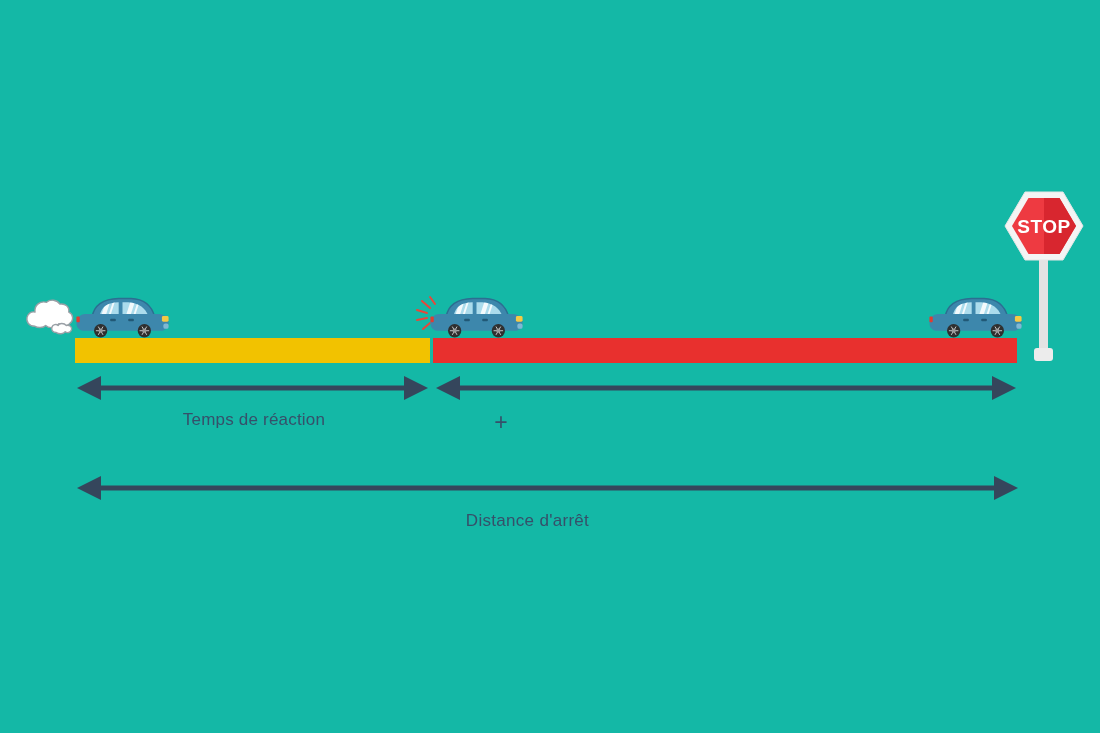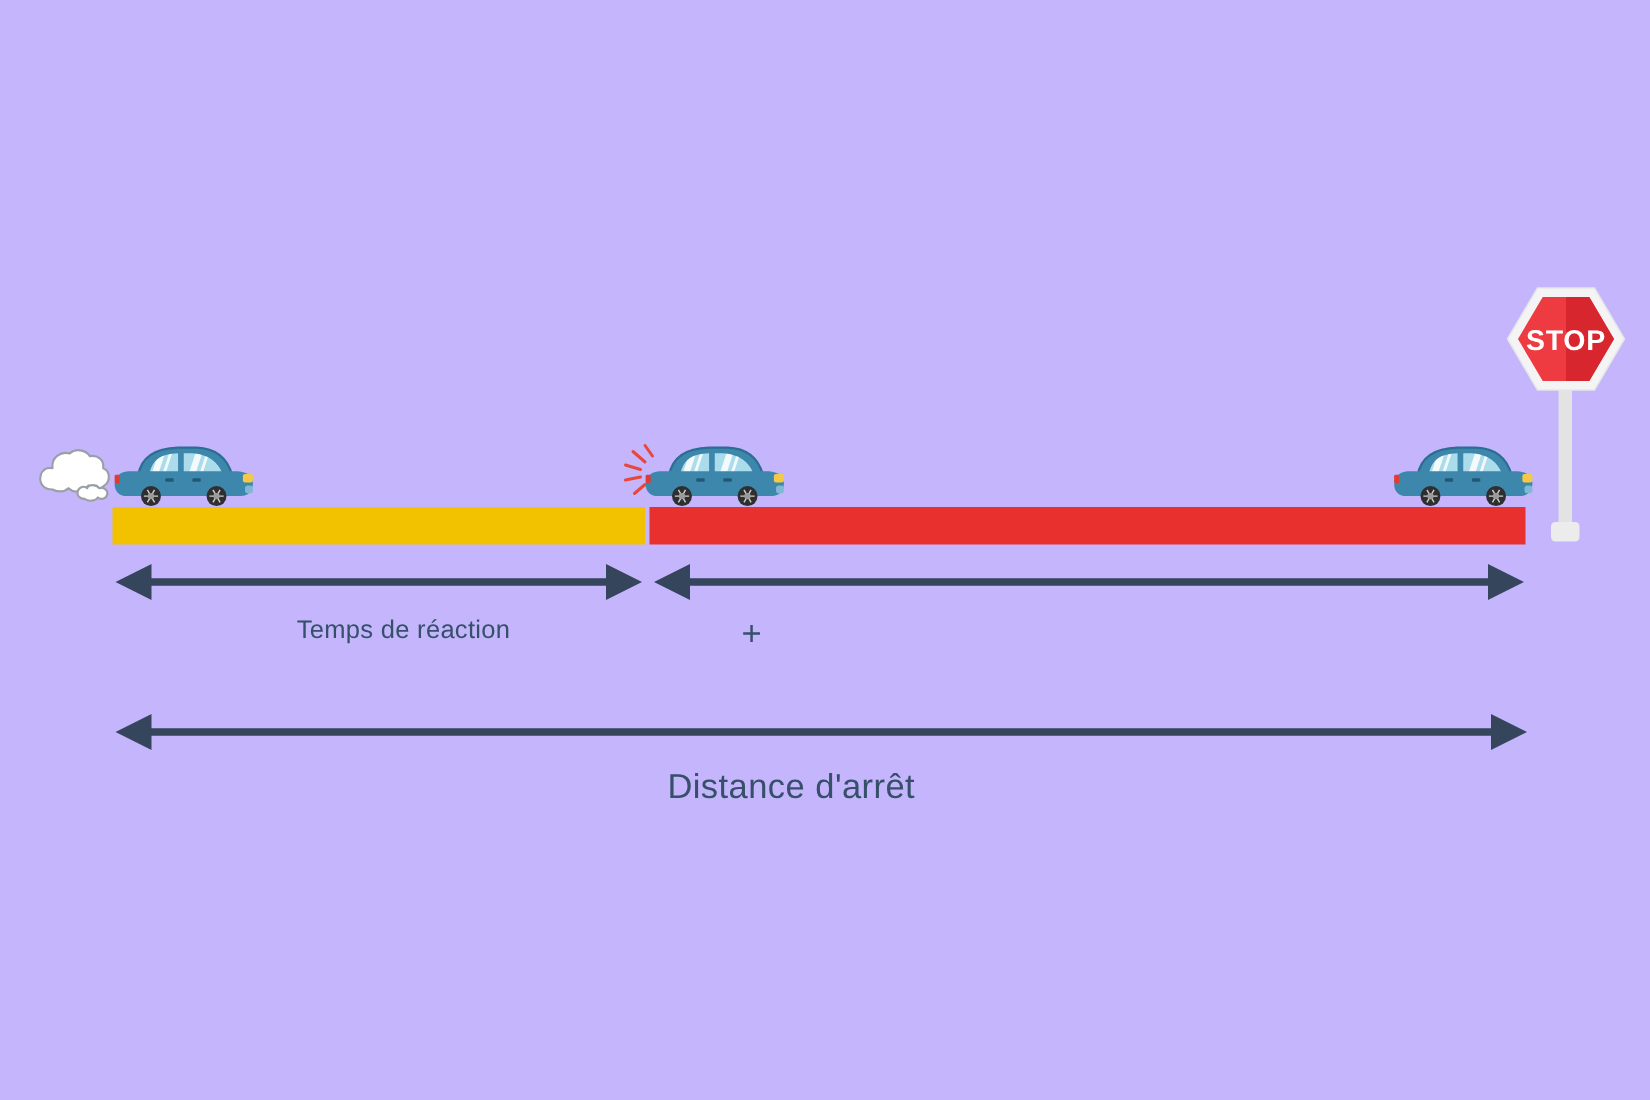--- a/index.html
+++ b/index.html
@@ -11,42 +11,42 @@
     --car-cabin-stroke:#2C6E91;
     --car-window:#ABDCEC;
     --sign-red:#EE3A41;
     --sign-red-dark:#D8262F;
     --pole:#E3E3E3;
   }
   html,body{margin:0;padding:0;background:#fff;}
   .canvas{
     position:relative;
     width:1100px;height:733px;
-    background:#c4b5fd;
+    background:#14b8a6;
     overflow:hidden;
     font-family:"Liberation Sans", sans-serif;
   }
   .bar{position:absolute;top:338px;height:25px;}
   .bar.reaction{left:75px;width:355px;background:var(--reaction-bar);}
   .bar.braking{left:433px;width:584px;background:var(--braking-bar);}
   .arrow-svg{position:absolute;top:371px;height:34px;display:block;}
   .arrow-line{stroke:var(--arrow);stroke-width:5;}
   .arrow-head{fill:var(--arrow);}
   .seg-label{
     position:absolute;top:410px;
     font-size:17px;color:var(--text);
     text-align:center;letter-spacing:.2px;
   }
   .plus{
     position:absolute;left:488px;top:409px;width:26px;
     font-size:23px;color:var(--text);text-align:center;
   }
   .total-label{
     position:absolute;left:75px;top:511px;width:905px;
-    font-size:23px;color:var(--text);text-align:center;letter-spacing:.3px;
+    font-size:17px;color:var(--text);text-align:center;letter-spacing:.3px;
   }
   .car{position:absolute;width:95px;height:48px;}
   .smoke{position:absolute;left:24px;top:297px;width:54px;height:40px;}
   .flash{position:absolute;left:413px;top:294px;width:30px;height:38px;}
   .stop-sign{position:absolute;left:1003px;top:188px;width:82px;height:78px;}
   .pole{position:absolute;left:1039px;top:258px;width:9px;height:96px;background:var(--pole);}
   .pole-base{position:absolute;left:1034px;top:348px;width:19px;height:13px;border-radius:3px;background:#ECECEC;}
   .defs-holder{position:absolute;width:0;height:0;overflow:hidden;}
   .sign-text{
     fill:#ffffff;font-family:"Liberation Sans",sans-serif;
@@ -157,21 +157,21 @@
     <polygon class="arrow-head" points="2,17 26,5 26,29"></polygon>
     <polygon class="arrow-head" points="353,17 329,5 329,29"></polygon>
   </svg>
 
   <svg class="arrow-svg" style="left:434px;width:584px" viewBox="0 0 584 34">
     <line class="arrow-line" x1="16" y1="17" x2="568" y2="17"></line>
     <polygon class="arrow-head" points="2,17 26,5 26,29"></polygon>
     <polygon class="arrow-head" points="582,17 558,5 558,29"></polygon>
   </svg>
 
-  <div class="seg-label" style="left:89px;width:360px">Temps de réaction</div>
+  <div class="seg-label" style="left:74px;width:360px">Temps de réaction</div>
   <div class="plus">+</div>
 
   <svg class="arrow-svg" style="left:75px;top:471px;width:945px" viewBox="0 0 945 34">
     <line class="arrow-line" x1="16" y1="17" x2="929" y2="17"></line>
     <polygon class="arrow-head" points="2,17 26,5 26,29"></polygon>
     <polygon class="arrow-head" points="943,17 919,5 919,29"></polygon>
   </svg>
 
   <div class="total-label">Distance d'arrêt</div>
 

